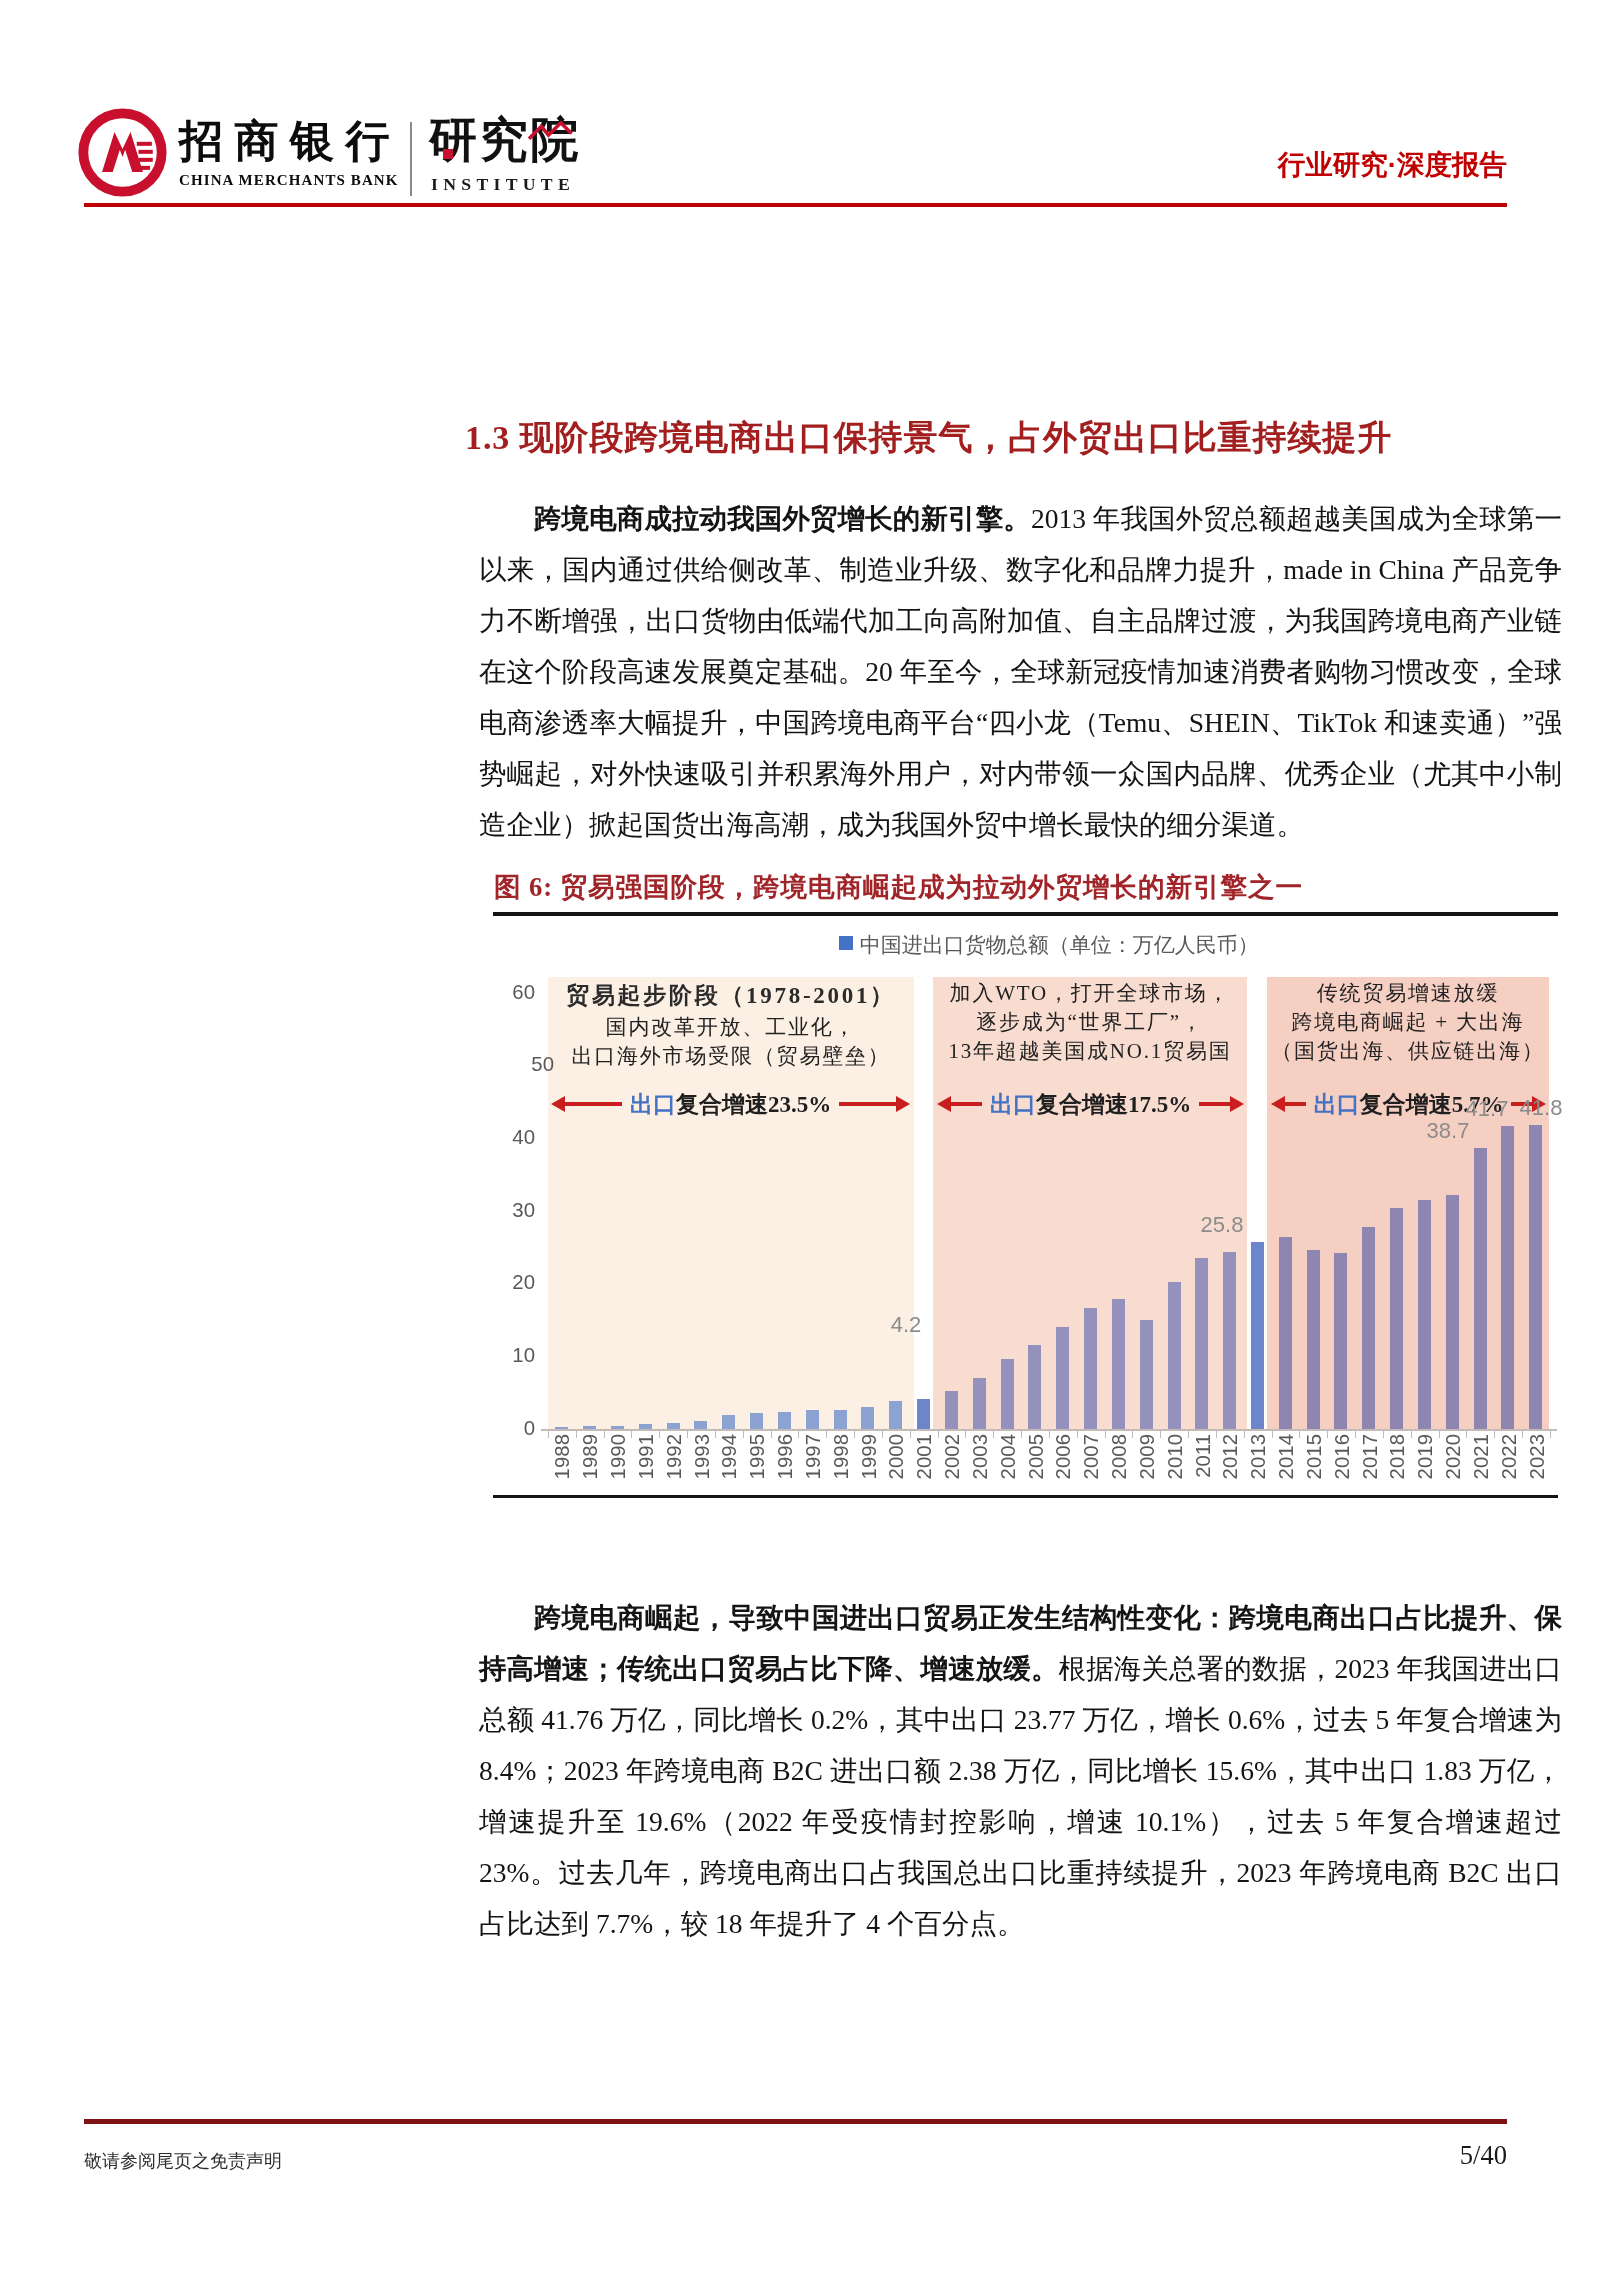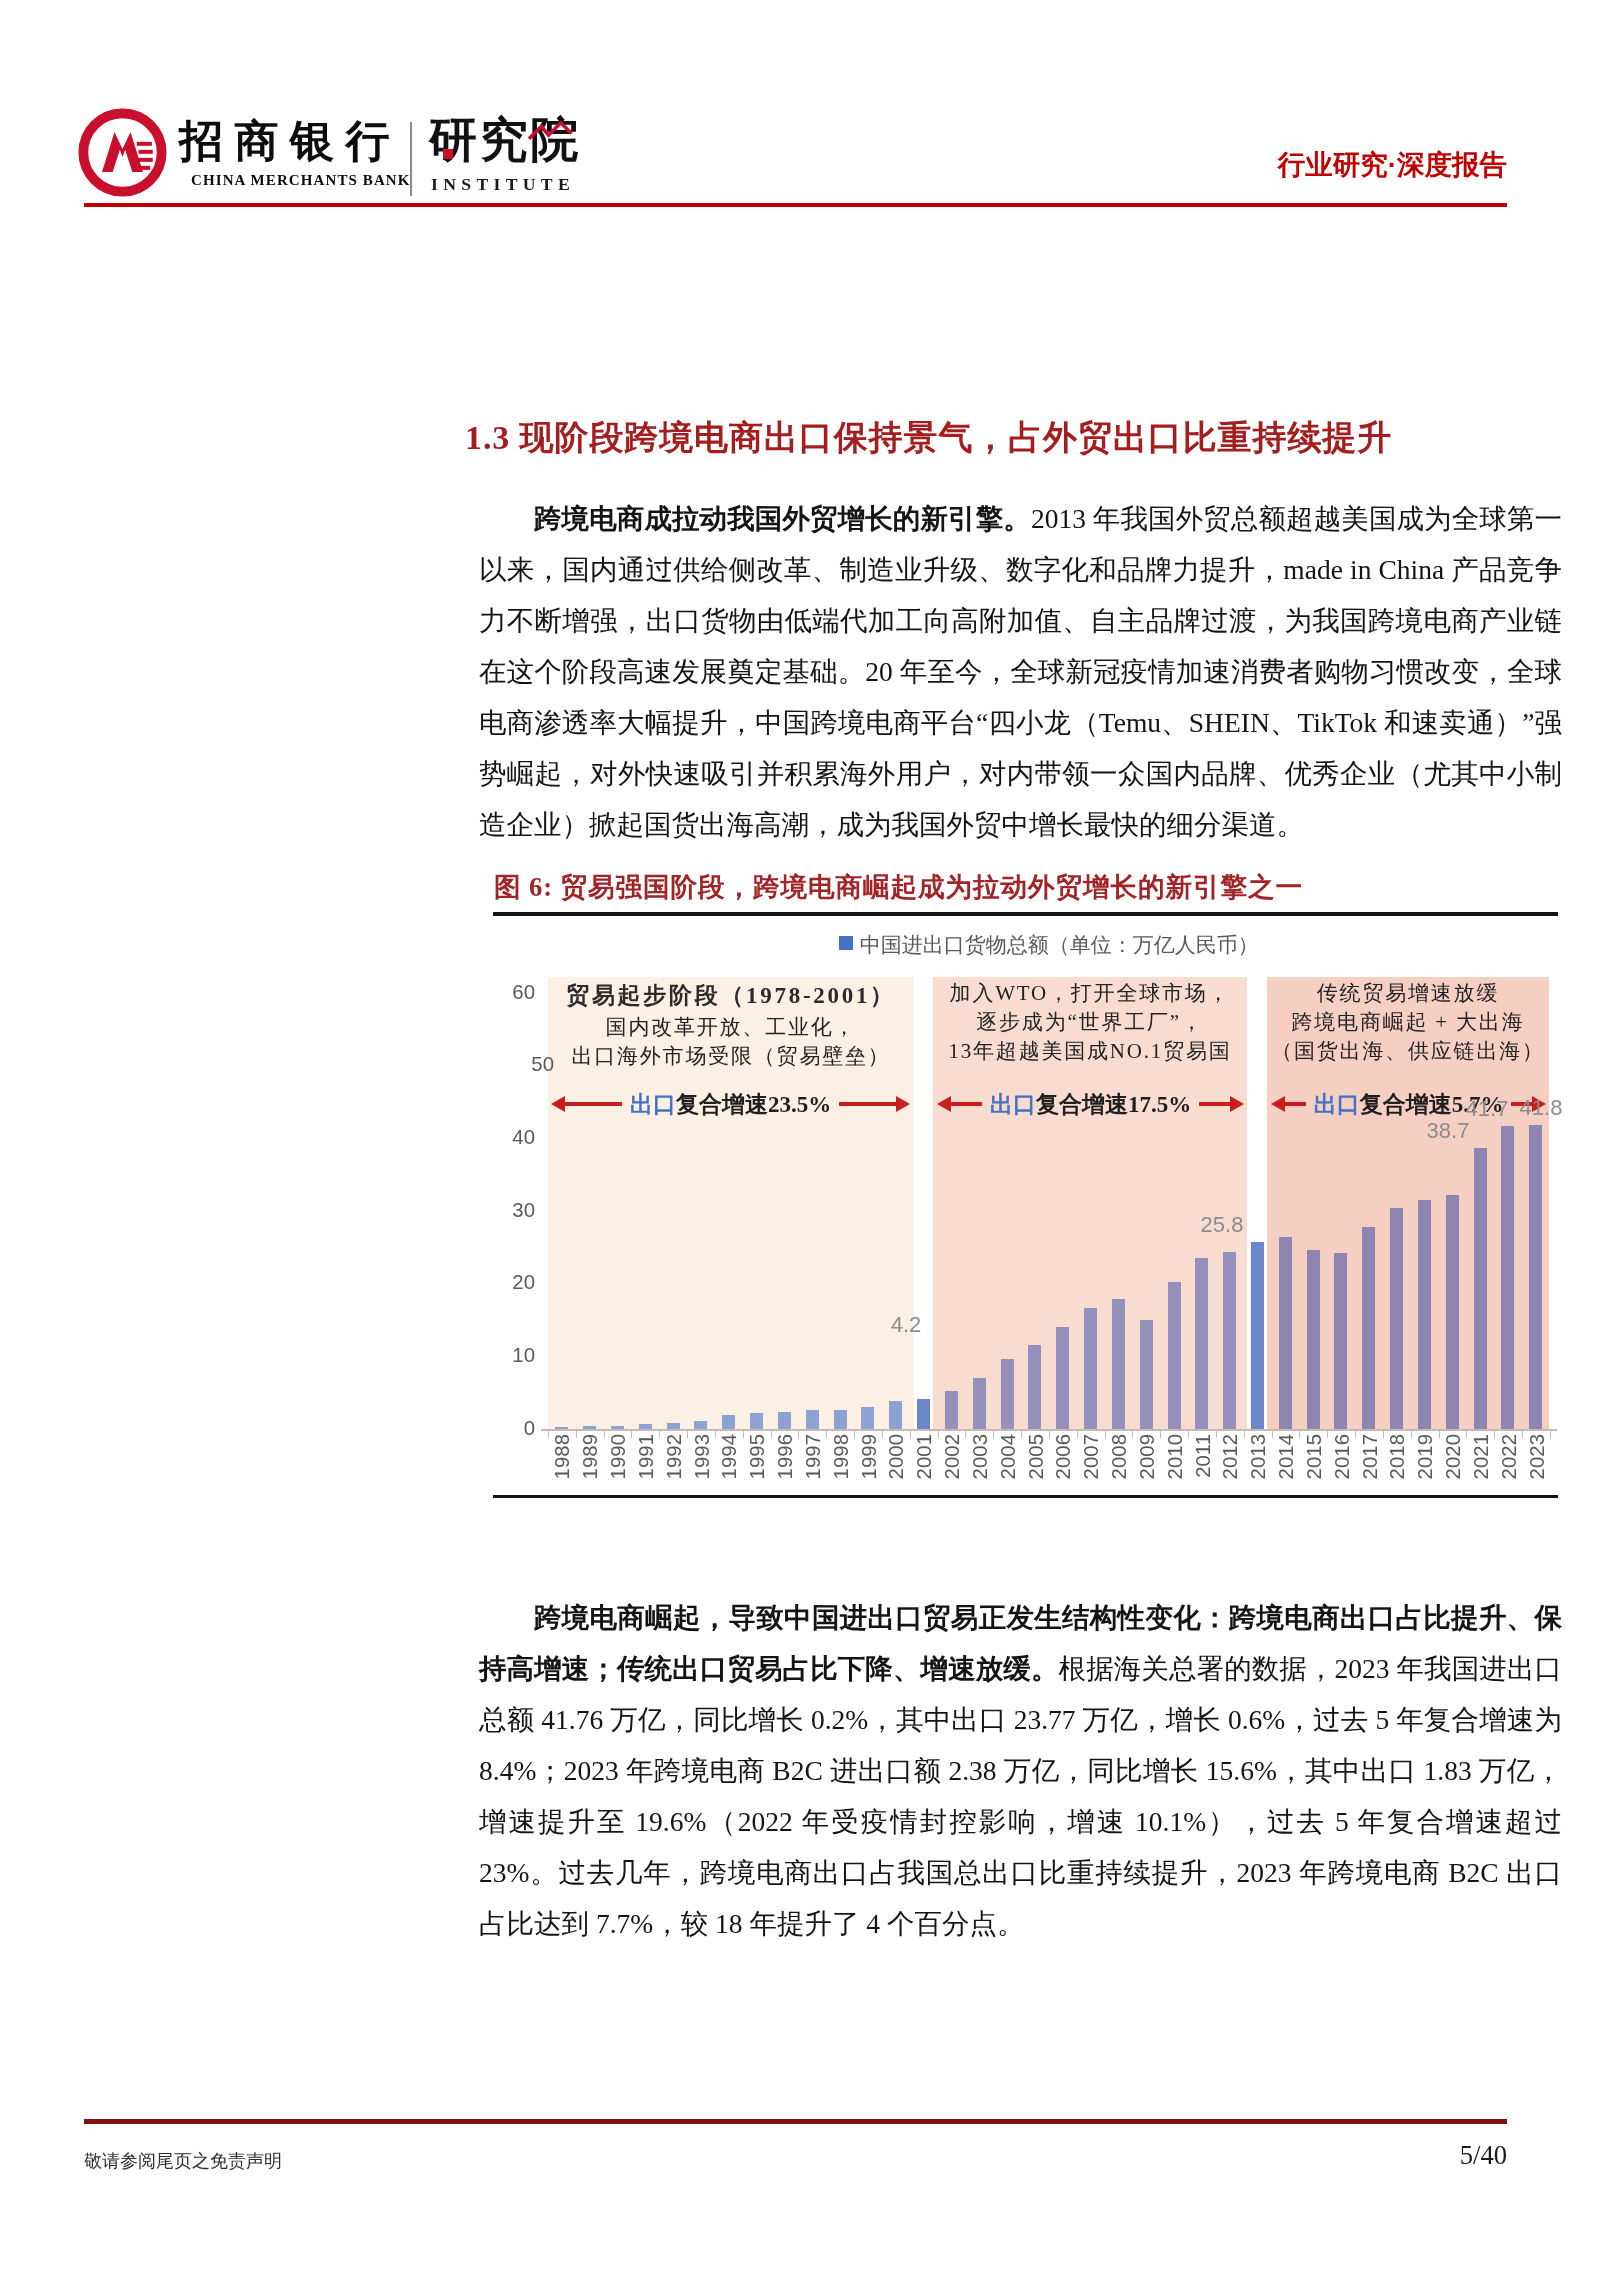--- a/index.html
+++ b/index.html
@@ -2,21 +2,21 @@
 <html style="font-size:14px"><head>
 <meta charset="utf-8">
 <style>
   html,body{margin:0;padding:0;background:#ffffff;}
   .page{position:relative;width:1618px;height:2270px;background:#ffffff;overflow:hidden;
         font-family:"Liberation Serif","DejaVu Serif",serif;color:#111;}
 
   
   .logo-svg{position:absolute;left:78px;top:108px;width:89px;height:89px;}
   .bank-cn{position:absolute;left:179px;top:112px;font-size:44px;font-weight:bold;letter-spacing:11.5px;color:#0c0c0c;white-space:nowrap;}
-  .bank-en{position:absolute;left:179px;top:172px;font-size:15px;font-weight:bold;letter-spacing:1.1px;color:#0c0c0c;white-space:nowrap;margin-left:12px;}
+  .bank-en{position:absolute;left:179px;top:172px;font-size:15px;font-weight:bold;letter-spacing:1.1px;color:#0c0c0c;white-space:nowrap;}
   .vdiv{position:absolute;left:410px;top:122px;width:1.8px;height:74px;background:#8a8a8a;}
   .inst-cn{position:absolute;left:429px;top:108px;font-size:48px;font-weight:bold;letter-spacing:2.7px;color:#111;white-space:nowrap;}
   .inst-red-sq{position:absolute;left:443px;top:149px;width:9.8px;height:9.8px;background:#C8102E;}
   .inst-zigzag{position:absolute;left:527px;top:121px;}
   .inst-en{position:absolute;left:431px;top:174px;font-size:17.7px;font-weight:bold;letter-spacing:5.3px;color:#1a1a1a;white-space:nowrap;}
   .report-type{position:absolute;left:1064px;top:147px;width:443px;text-align:right;
                font-size:27.5px;font-weight:600;color:#C00000;font-family:"Liberation Sans","DejaVu Sans",sans-serif;}
   .header-rule{position:absolute;left:84px;top:203px;width:1423px;height:3.5px;background:#C00000;}
 
   

